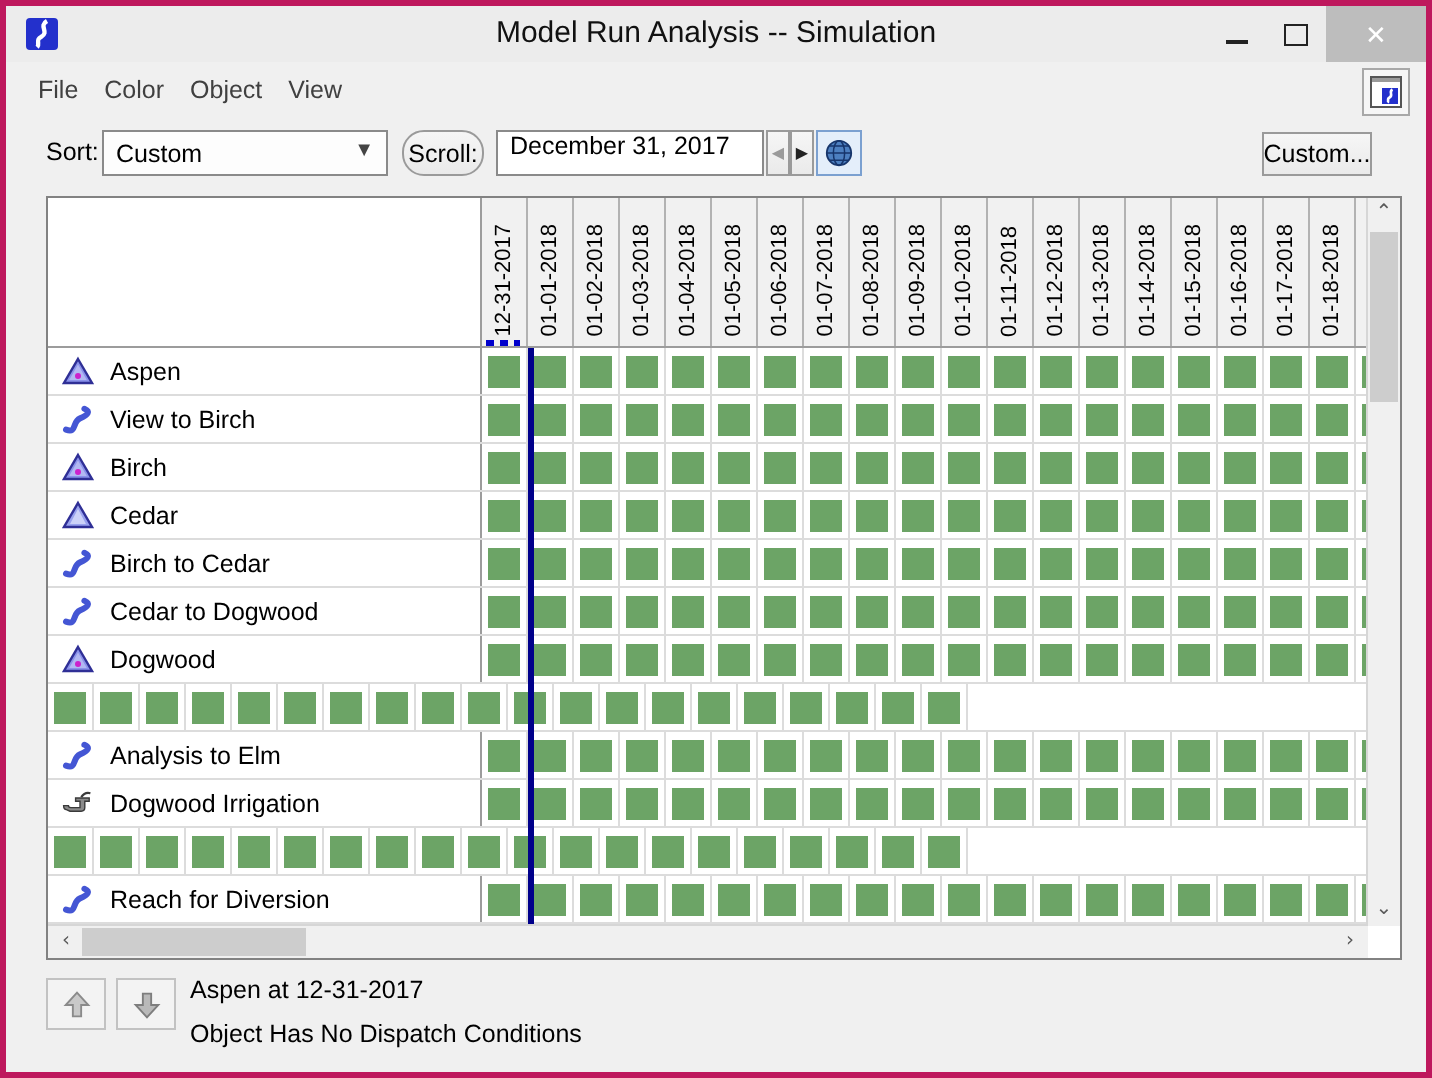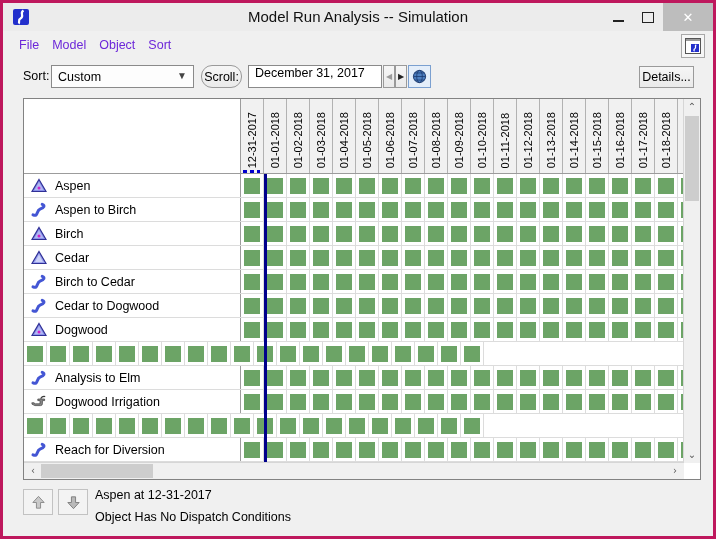--- a/index.html
+++ b/index.html
@@ -12,29 +12,29 @@
   .title{position:absolute;left:0;right:0;top:5px;text-align:center;font-size:15px;color:#111;}
   .win-btns{position:absolute;right:0;top:0;height:28px;display:flex;}
   .win-btn{width:30px;height:28px;display:flex;align-items:center;justify-content:center;}
   .min-glyph{width:11px;height:2px;background:#222;margin-top:8px;}
   .max-glyph{width:10px;height:9px;border:1.5px solid #222;}
   .close-btn{width:50px;background:#bdbdbd;color:#fff;font-size:13px;}
 
   
   .menubar{position:absolute;top:28px;left:0;right:0;height:27px;background:#f0f0f0;}
   .menu-items{position:absolute;left:15px;top:0;height:27px;display:flex;align-items:center;gap:11px;}
-  .menu-item{font-size:12.5px;color:#6d28d9;padding:2px 1px;}
+  .menu-item{font-size:12.5px;color:#404040;padding:2px 1px;}
   .ws-btn{position:absolute;right:8px;top:3px;width:22px;height:22px;background:#f6f6f6;
           border:1px solid #a8a8a8;display:flex;align-items:center;justify-content:center;}
   .ws-inner{width:14px;height:14px;border:1px solid #555;background:#fff;position:relative;}
   .ws-inner::before{content:"";position:absolute;left:0;top:0;right:0;height:2px;background:#9a9a9a;}
   .ws-glyph{position:absolute;right:1px;bottom:1px;width:8px;height:8px;}
 
   
-  .toolbar{position:absolute;top:55px;left:0;right:0;height:38px;padding-left:36px;}
+  .toolbar{position:absolute;top:55px;left:0;right:8px;height:38px;padding-left:36px;}
   .lbl{font-size:12.5px;color:#000;}
   .sort-lbl{position:absolute;left:20px;top:11px;}
   .combo{position:absolute;left:48px;top:7px;width:143px;height:23px;box-sizing:border-box;
          border:1px solid #8a8a8a;background:#fdfdfd;font-size:12.5px;display:flex;
          align-items:center;padding-left:6px;}
   .combo .chev{position:absolute;right:6px;top:4px;color:#444;font-size:10px;}
   .btn{box-sizing:border-box;border:1px solid #9a9a9a;background:linear-gradient(#f6f6f6,#eaeaea);
        font-size:12.5px;color:#000;display:flex;align-items:center;justify-content:center;}
   .scroll-btn{position:absolute;left:198px;top:7px;width:41px;height:23px;border-radius:11px;}
   .date-field{position:absolute;left:245px;top:7px;width:134px;height:23px;box-sizing:border-box;
@@ -113,23 +113,23 @@
         </div>
       <div class="win-btn close-btn">
           <span>✕</span>
         </div>
     </div>
   </div>
 
   <div class="menubar">
     <div class="menu-items" id="menu-items">
         <span class="menu-item">File</span>
-        <span class="menu-item">Model</span>
+        <span class="menu-item">Color</span>
         <span class="menu-item">Object</span>
-        <span class="menu-item">Sort</span>
+        <span class="menu-item">View</span>
       </div>
     <div class="ws-btn">
       <div class="ws-inner">
         <svg class="ws-glyph" viewBox="0 0 16 16">
             <rect width="16" height="16" fill="#2330cc"></rect>
           <path d="M10.5 1.5 C6 4 12 7 7.5 9.5 C4.5 11 7.2 13 5.6 14.6" stroke="#fff" stroke-width="2.6" fill="none"></path>
           </svg>
       </div>
     </div>
   </div>
@@ -153,21 +153,21 @@
         <span>▶</span>
       </div>
     <div class="globe-btn">
       <svg viewBox="0 0 16 16">
         <circle cx="8" cy="8" r="6.5" fill="#4d7fc0" stroke="#17356b"></circle>
         <ellipse cx="8" cy="8" rx="3" ry="6.5" fill="none" stroke="#17356b" stroke-width="0.8"></ellipse>
         <path d="M1.5 8 h13 M2.8 4.2 h10.4 M2.8 11.8 h10.4" stroke="#17356b" stroke-width="0.8" fill="none"></path>
       </svg>
     </div>
     <div class="btn details-btn">
-        <span>Details...</span>
+        <span>Custom...</span>
       </div>
   </div>
 
   <div class="grid">
     <div class="corner"></div>
     <div class="hdr-cells" id="hdr-cells">
         <div class="hdr-cell selected">
           <span class="hdr-text">12-31-2017</span>
         </div>
         <div class="hdr-cell">
@@ -303,21 +303,21 @@
             </div>
           </div>
         </div>
         <div class="grow">
           <div class="row-label">
             <span class="row-icon">
               <svg viewBox="0 0 16 16">
                 <path d="M2 12.8 C7.5 15 5 8.8 9 7.2 C13.5 5.4 14 3.6 11.2 2.4" fill="none" stroke="#4456d4" stroke-width="3" stroke-linecap="round"></path>
               </svg>
             </span>
-            <span>Aspen to Birch</span>
+            <span>View to Birch</span>
           </div>
           <div class="cells">
             <div class="cell">
               <div class="sq"></div>
             </div>
             <div class="cell">
               <div class="sq"></div>
             </div>
             <div class="cell">
               <div class="sq"></div>

